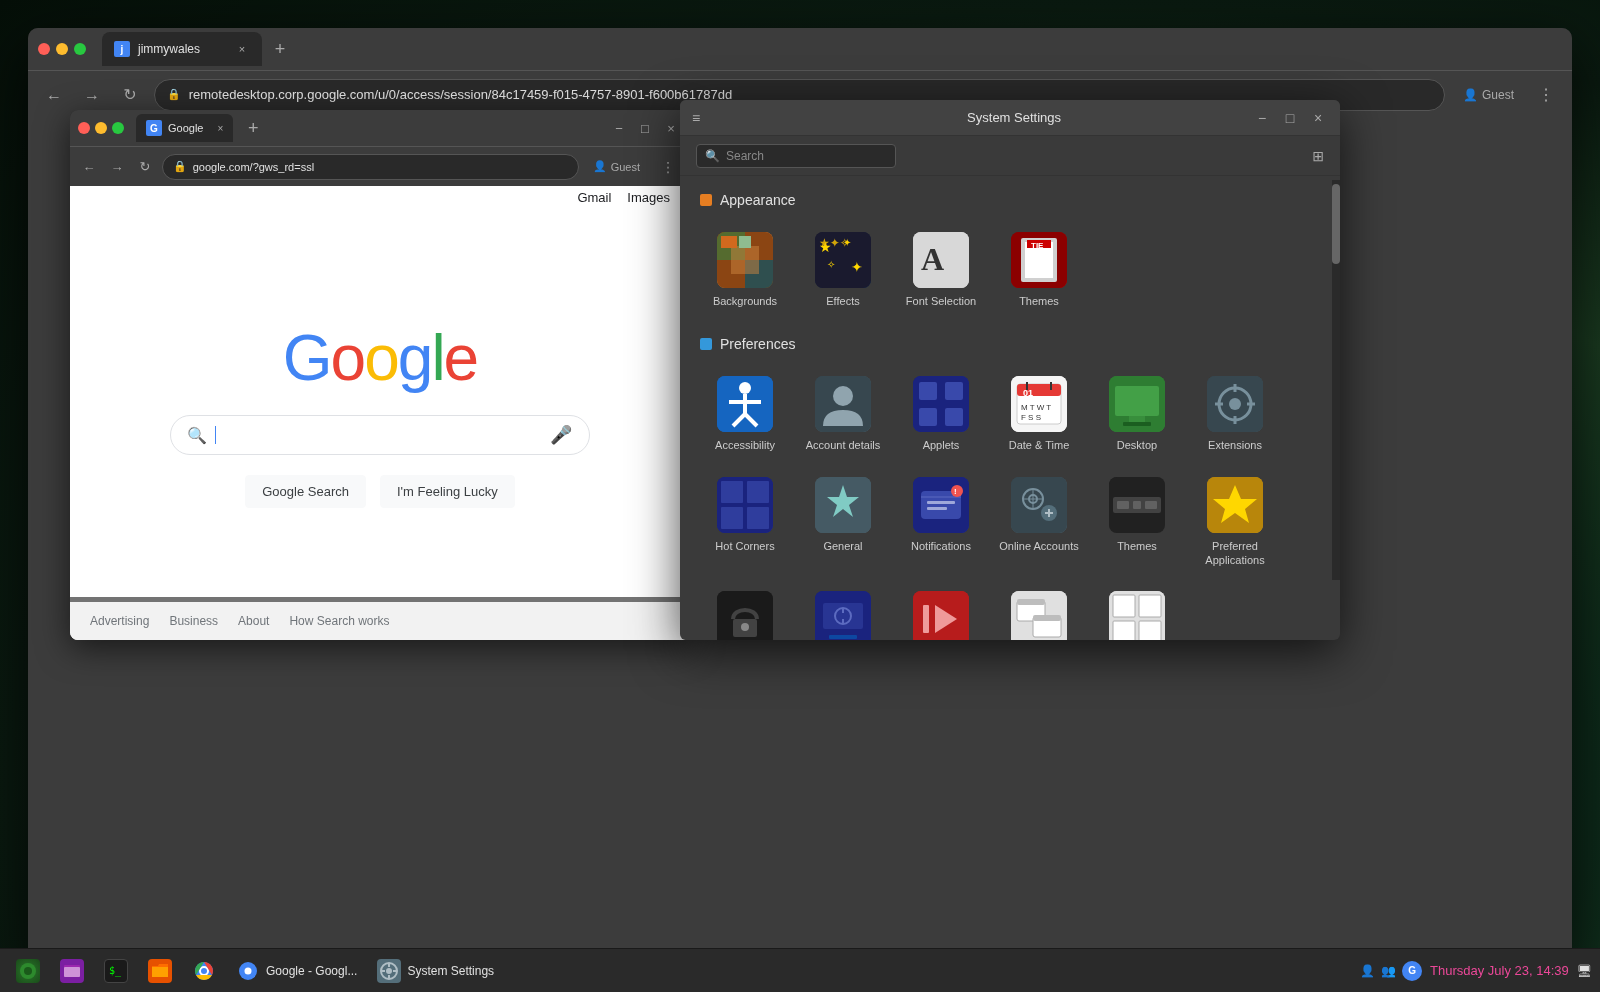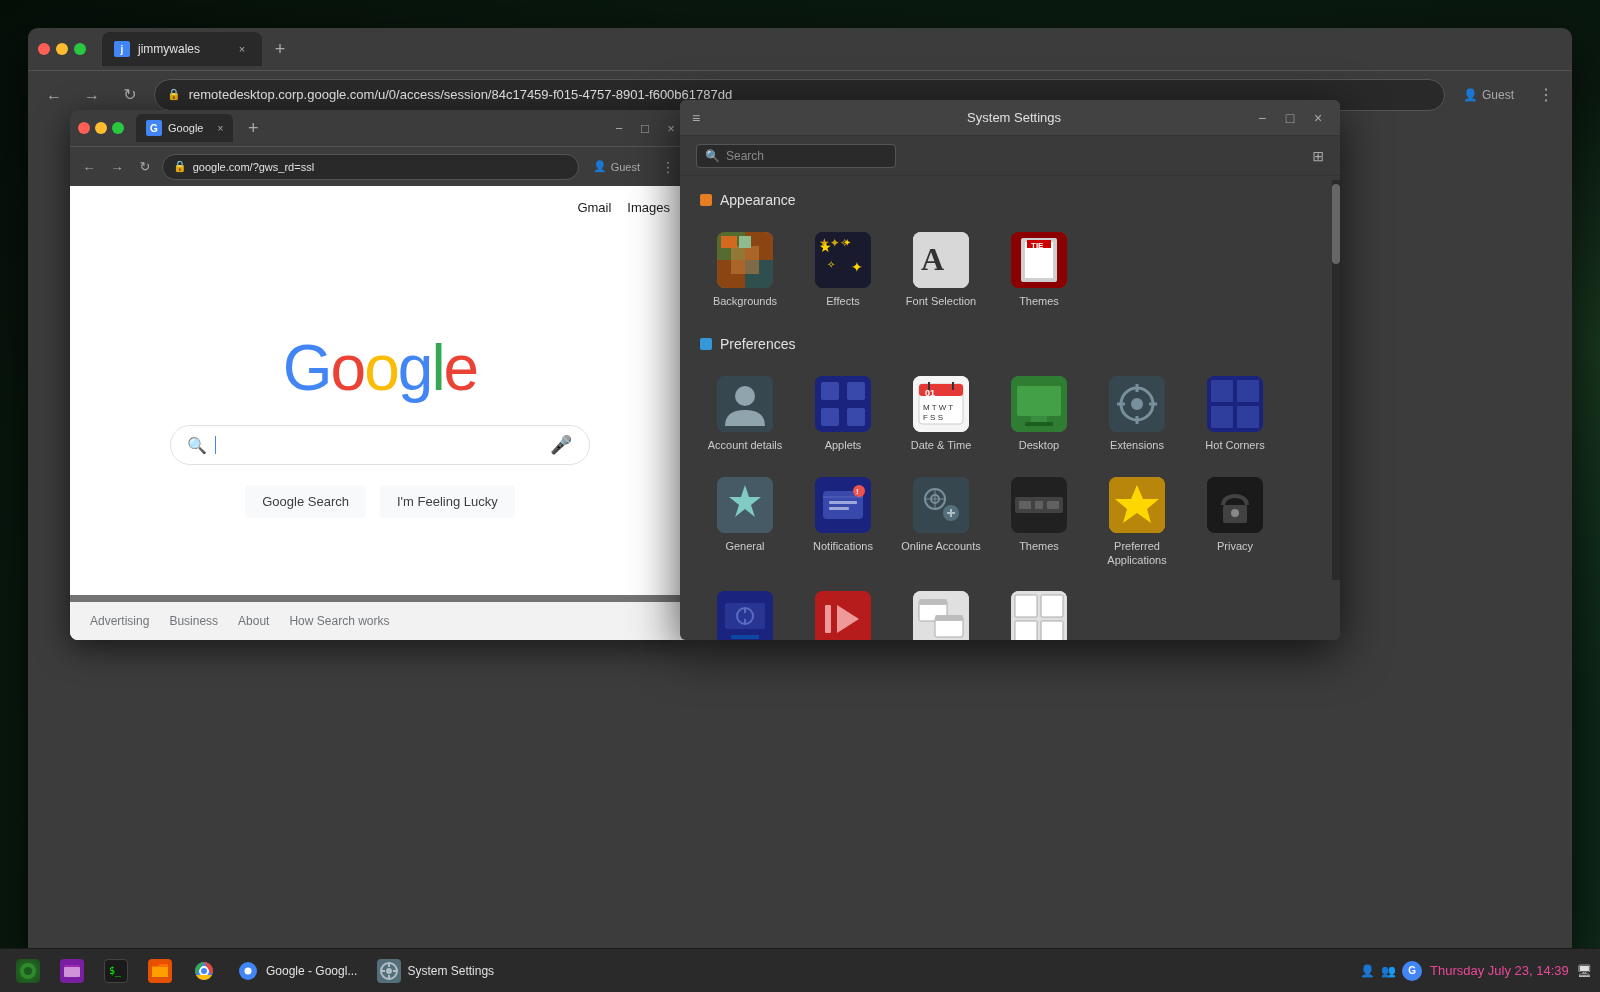--- a/index.html
+++ b/index.html
@@ -265,21 +265,21 @@
       height: calc(100% - 76px);
       display: flex;
       flex-direction: column;
       align-items: center;
       position: relative;
     }
     .google-toplinks {
       align-self: flex-end;
       display: flex;
       gap: 16px;
-      padding: 14px 20px;
+      padding: 4px 20px;
       font-size: 13px;
       color: #202124;
     }
     .google-logo-area {
       flex: 1;
       display: flex;
       flex-direction: column;
       align-items: center;
       justify-content: center;
       gap: 20px;
@@ -323,21 +323,21 @@
       color: #3c4043;
       cursor: pointer;
     }
 
     .google-footer {
       position: absolute;
       bottom: 0;
       left: 0;
       right: 0;
       background: #f2f2f2;
-      border-top: 7px solid #737373;
+      border-top: 5px solid #737373;
       padding: 12px 20px;
       display: flex;
       gap: 20px;
     }
     .footer-link { font-size: 12px; color: #70757a; cursor: pointer; }
 
     
     .system-settings {
       position: absolute;
       top: 100px;
@@ -730,20 +730,33 @@
         <span class="ss-item-label">Themes</span>
       </div>
     </div>
 
     <div class="ss-section-title">
       <div style="width:12px;height:12px;background:#3498db;border-radius:2px;"></div>
       <span>Preferences</span>
     </div>
     <div class="ss-grid">
 
+      <div class="ss-item">
+        <div class="ss-item-icon icon-accessibility">
+          <svg width="56" height="56" viewBox="0 0 56 56">
+            <rect width="56" height="56" fill="#1565c0"></rect>
+            <circle cx="28" cy="12" r="6" fill="white"></circle>
+            <line x1="28" y1="18" x2="28" y2="38" stroke="white" stroke-width="4"></line>
+            <line x1="12" y1="26" x2="44" y2="26" stroke="white" stroke-width="4"></line>
+            <line x1="28" y1="38" x2="16" y2="50" stroke="white" stroke-width="4"></line>
+            <line x1="28" y1="38" x2="40" y2="50" stroke="white" stroke-width="4"></line>
+          </svg>
+        </div>
+        <span class="ss-item-label">Accessibility</span>
+      </div>
 
       <div class="ss-item">
         <div class="ss-item-icon icon-account">
           <svg width="56" height="56" viewBox="0 0 56 56">
             <rect width="56" height="56" fill="#37474f"></rect>
             <circle cx="28" cy="20" r="10" fill="#90a4ae"></circle>
             <path d="M8 50 Q8 34 28 34 Q48 34 48 50" fill="#90a4ae"></path>
           </svg>
         </div>
         <span class="ss-item-label">Account details</span>

